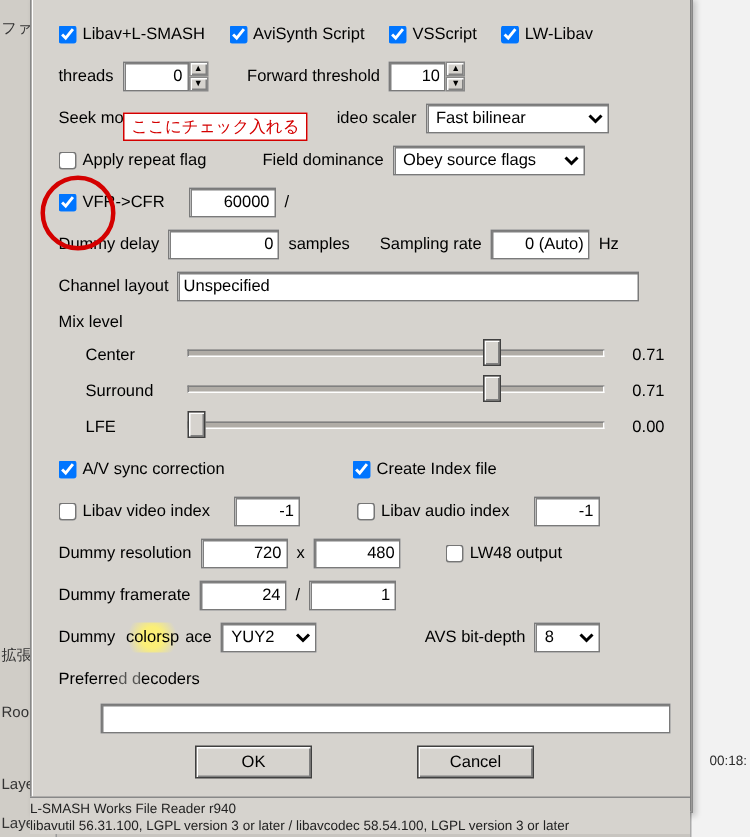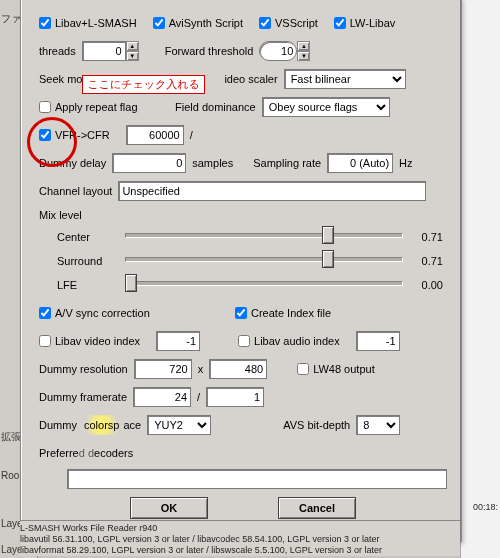--- a/index.html
+++ b/index.html
@@ -119,21 +119,20 @@
   .group-title { margin: 6px 0 4px 0; }
   .btn {
     min-width: 78px;
     height: 22px;
     background: #d6d3ce;
     border: 1px solid #404040;
     box-shadow: inset 1px 1px #fff, inset -1px -1px #808080;
     font-family: inherit;
     font-size: 11px;
     cursor: pointer;
-    font-weight: bold;
   }
   .btnrow {
     display: flex;
     justify-content: center;
     gap: 70px;
     margin-top: 8px;
   }
   .annot-box {
     position: absolute;
     border: 1px solid #d40000;
@@ -249,21 +248,21 @@
       <div class="spinwrap">
         <input class="numbox" style="width: 36px;" value="0">
         <div class="spinbtns">
           <button>▲</button>
           <button>▼</button>
         </div>
       </div>
       <span style="width:14px"></span>
       <span>Forward threshold</span>
       <div class="spinwrap">
-        <input class="numbox" style="width: 30px; border-radius: 10px;" value="10">
+        <input class="numbox" style="width: 30px;" value="10">
         <div class="spinbtns">
           <button>▲</button>
           <button>▼</button>
         </div>
       </div>
     </div>
 
     <div class="row" style="position:relative">
       <span>Seek mo</span>
       <span style="width:130px;position:relative">
@@ -415,14 +414,13 @@
   <div class="annot-circle" style="left:6px;top:118px;width:44px;height:44px"></div>
 
   <svg class="cursor-arrow" style="left:98px;top:432px" width="14" height="20" viewBox="0 0 14 20">
     <polygon points="0,0 0,14 3,11 6,17 8,16 5,10 10,10" fill="#fff" stroke="#000" stroke-width="1"></polygon>
   </svg>
 </div>
 
 <div class="footer">
   <div>L-SMASH Works File Reader r940</div>
   <div>libavutil 56.31.100, LGPL version 3 or later / libavcodec 58.54.100, LGPL version 3 or later</div>
-  <div>libavformat 58.29.100, LGPL version 3 or later / libswscale 5.5.100, LGPL version 3 or later</div>
 </div>
 
 </body></html>

